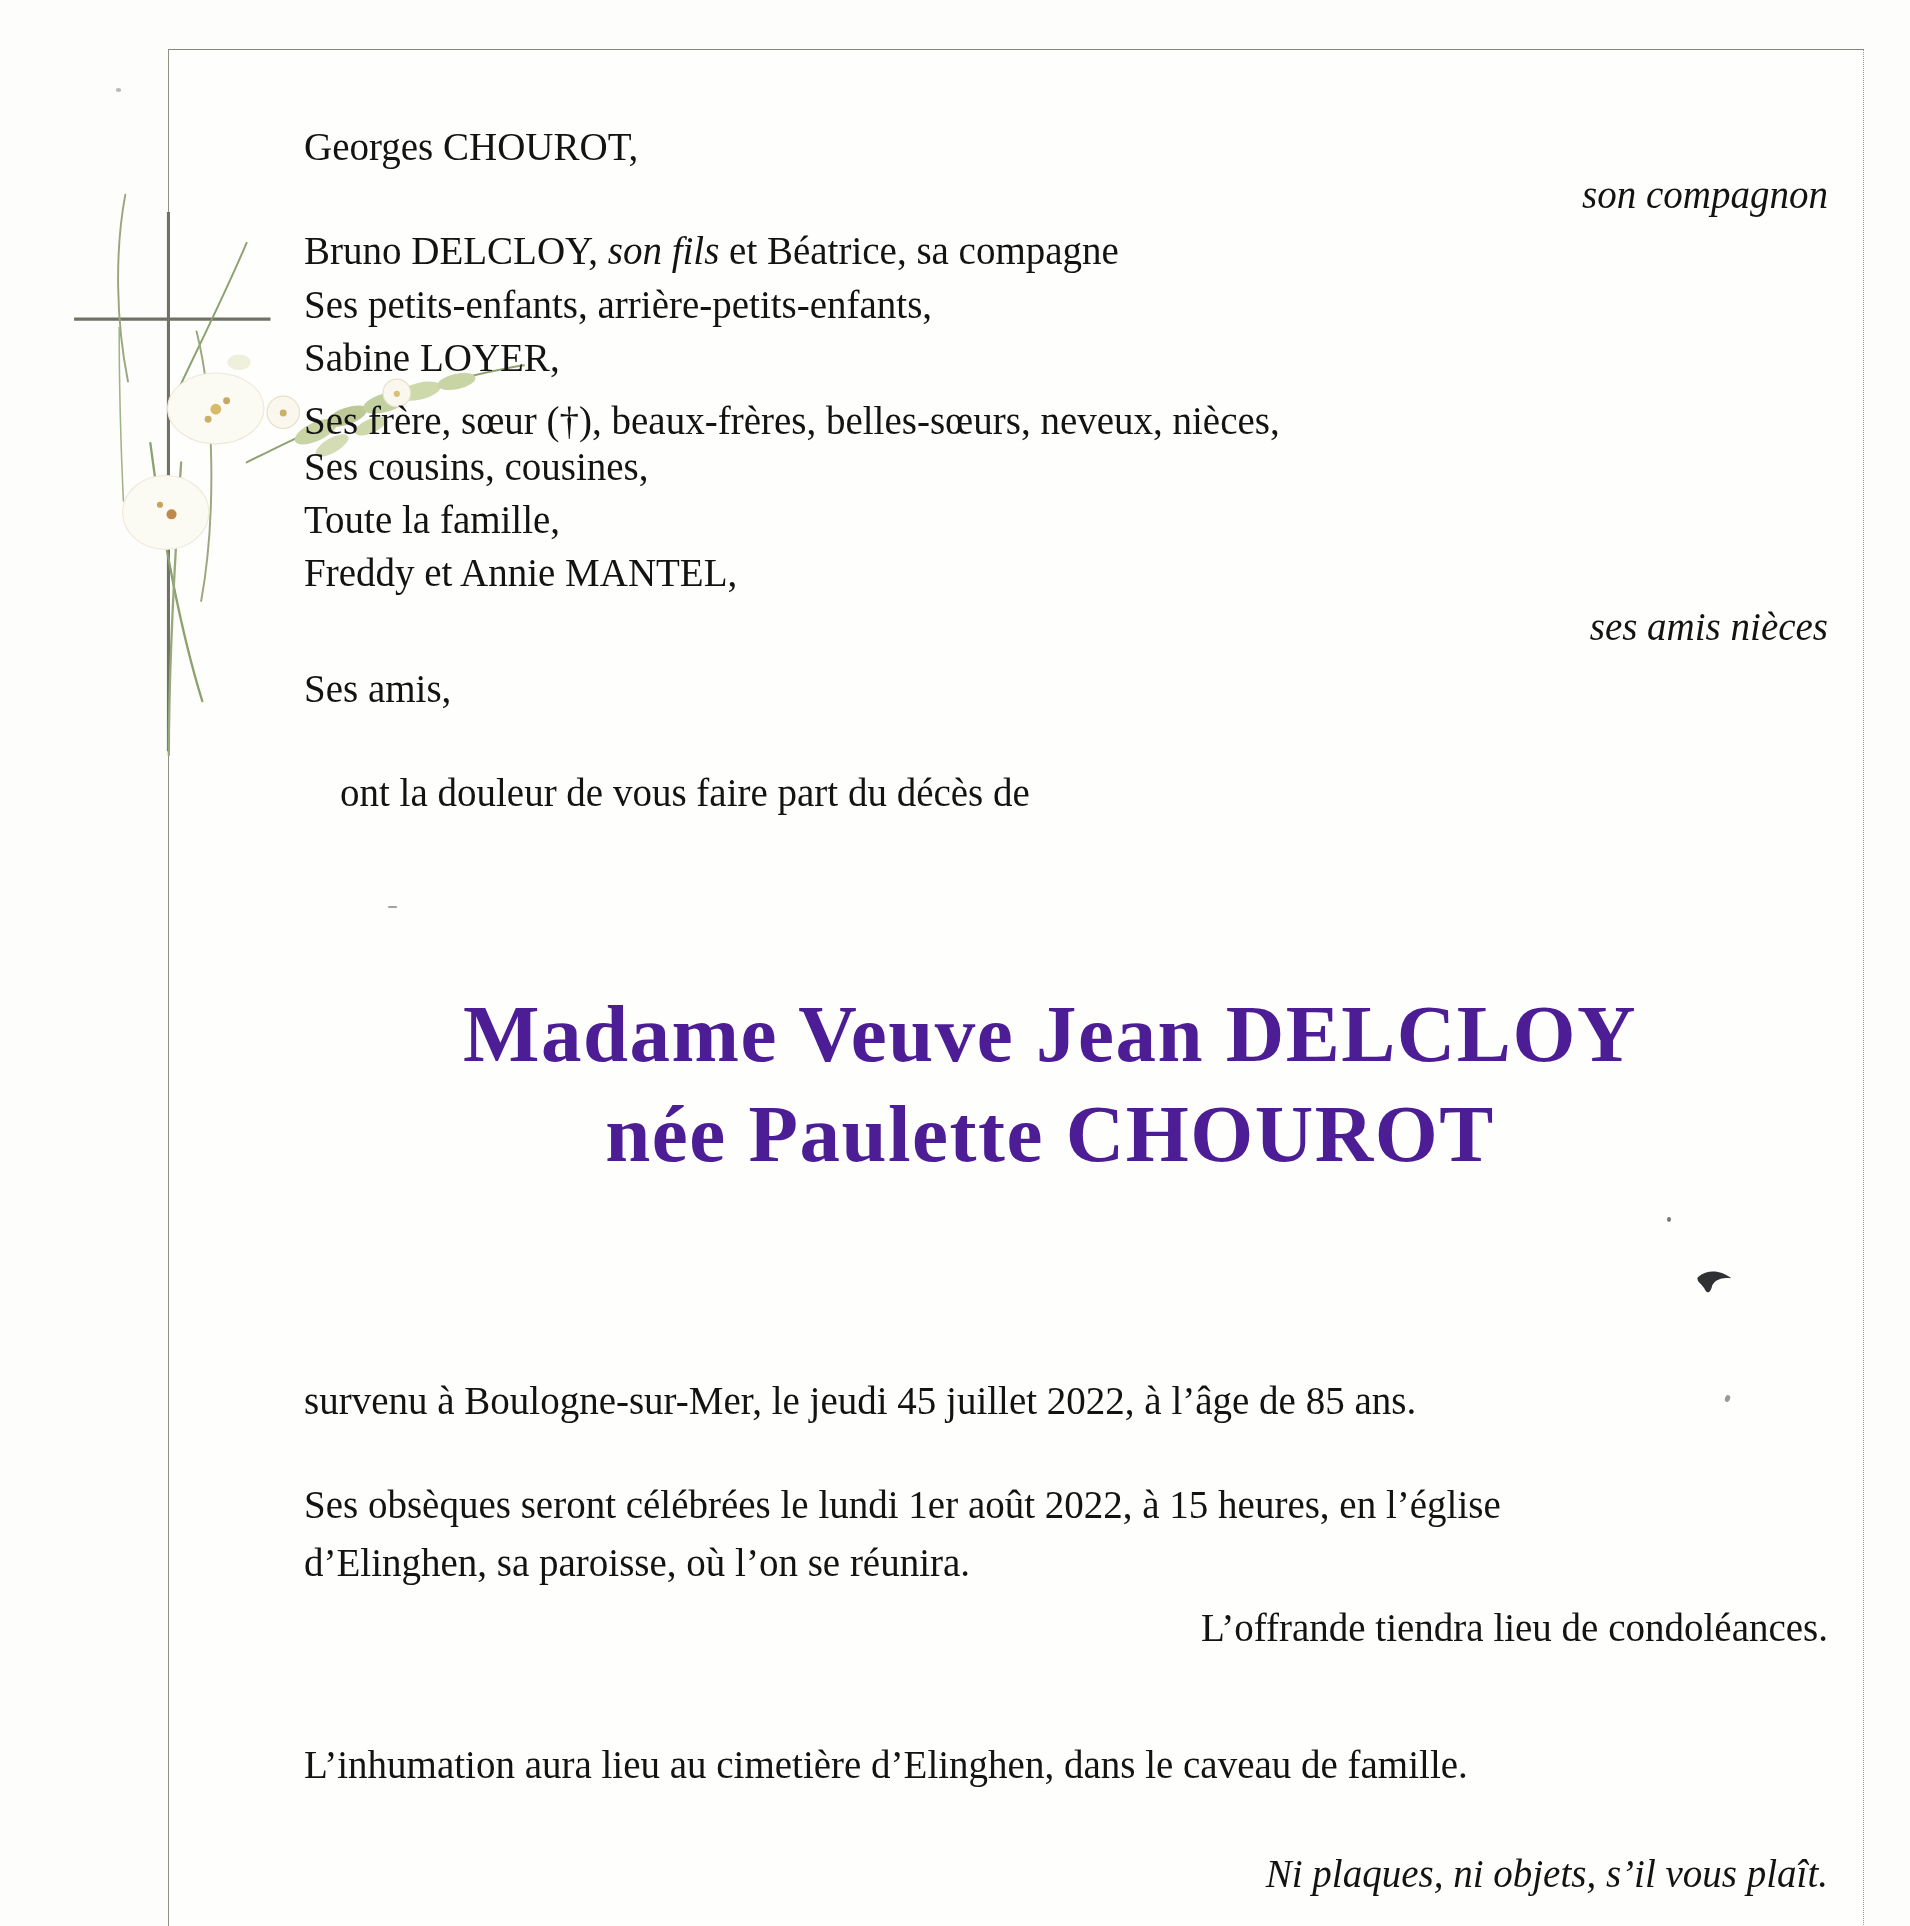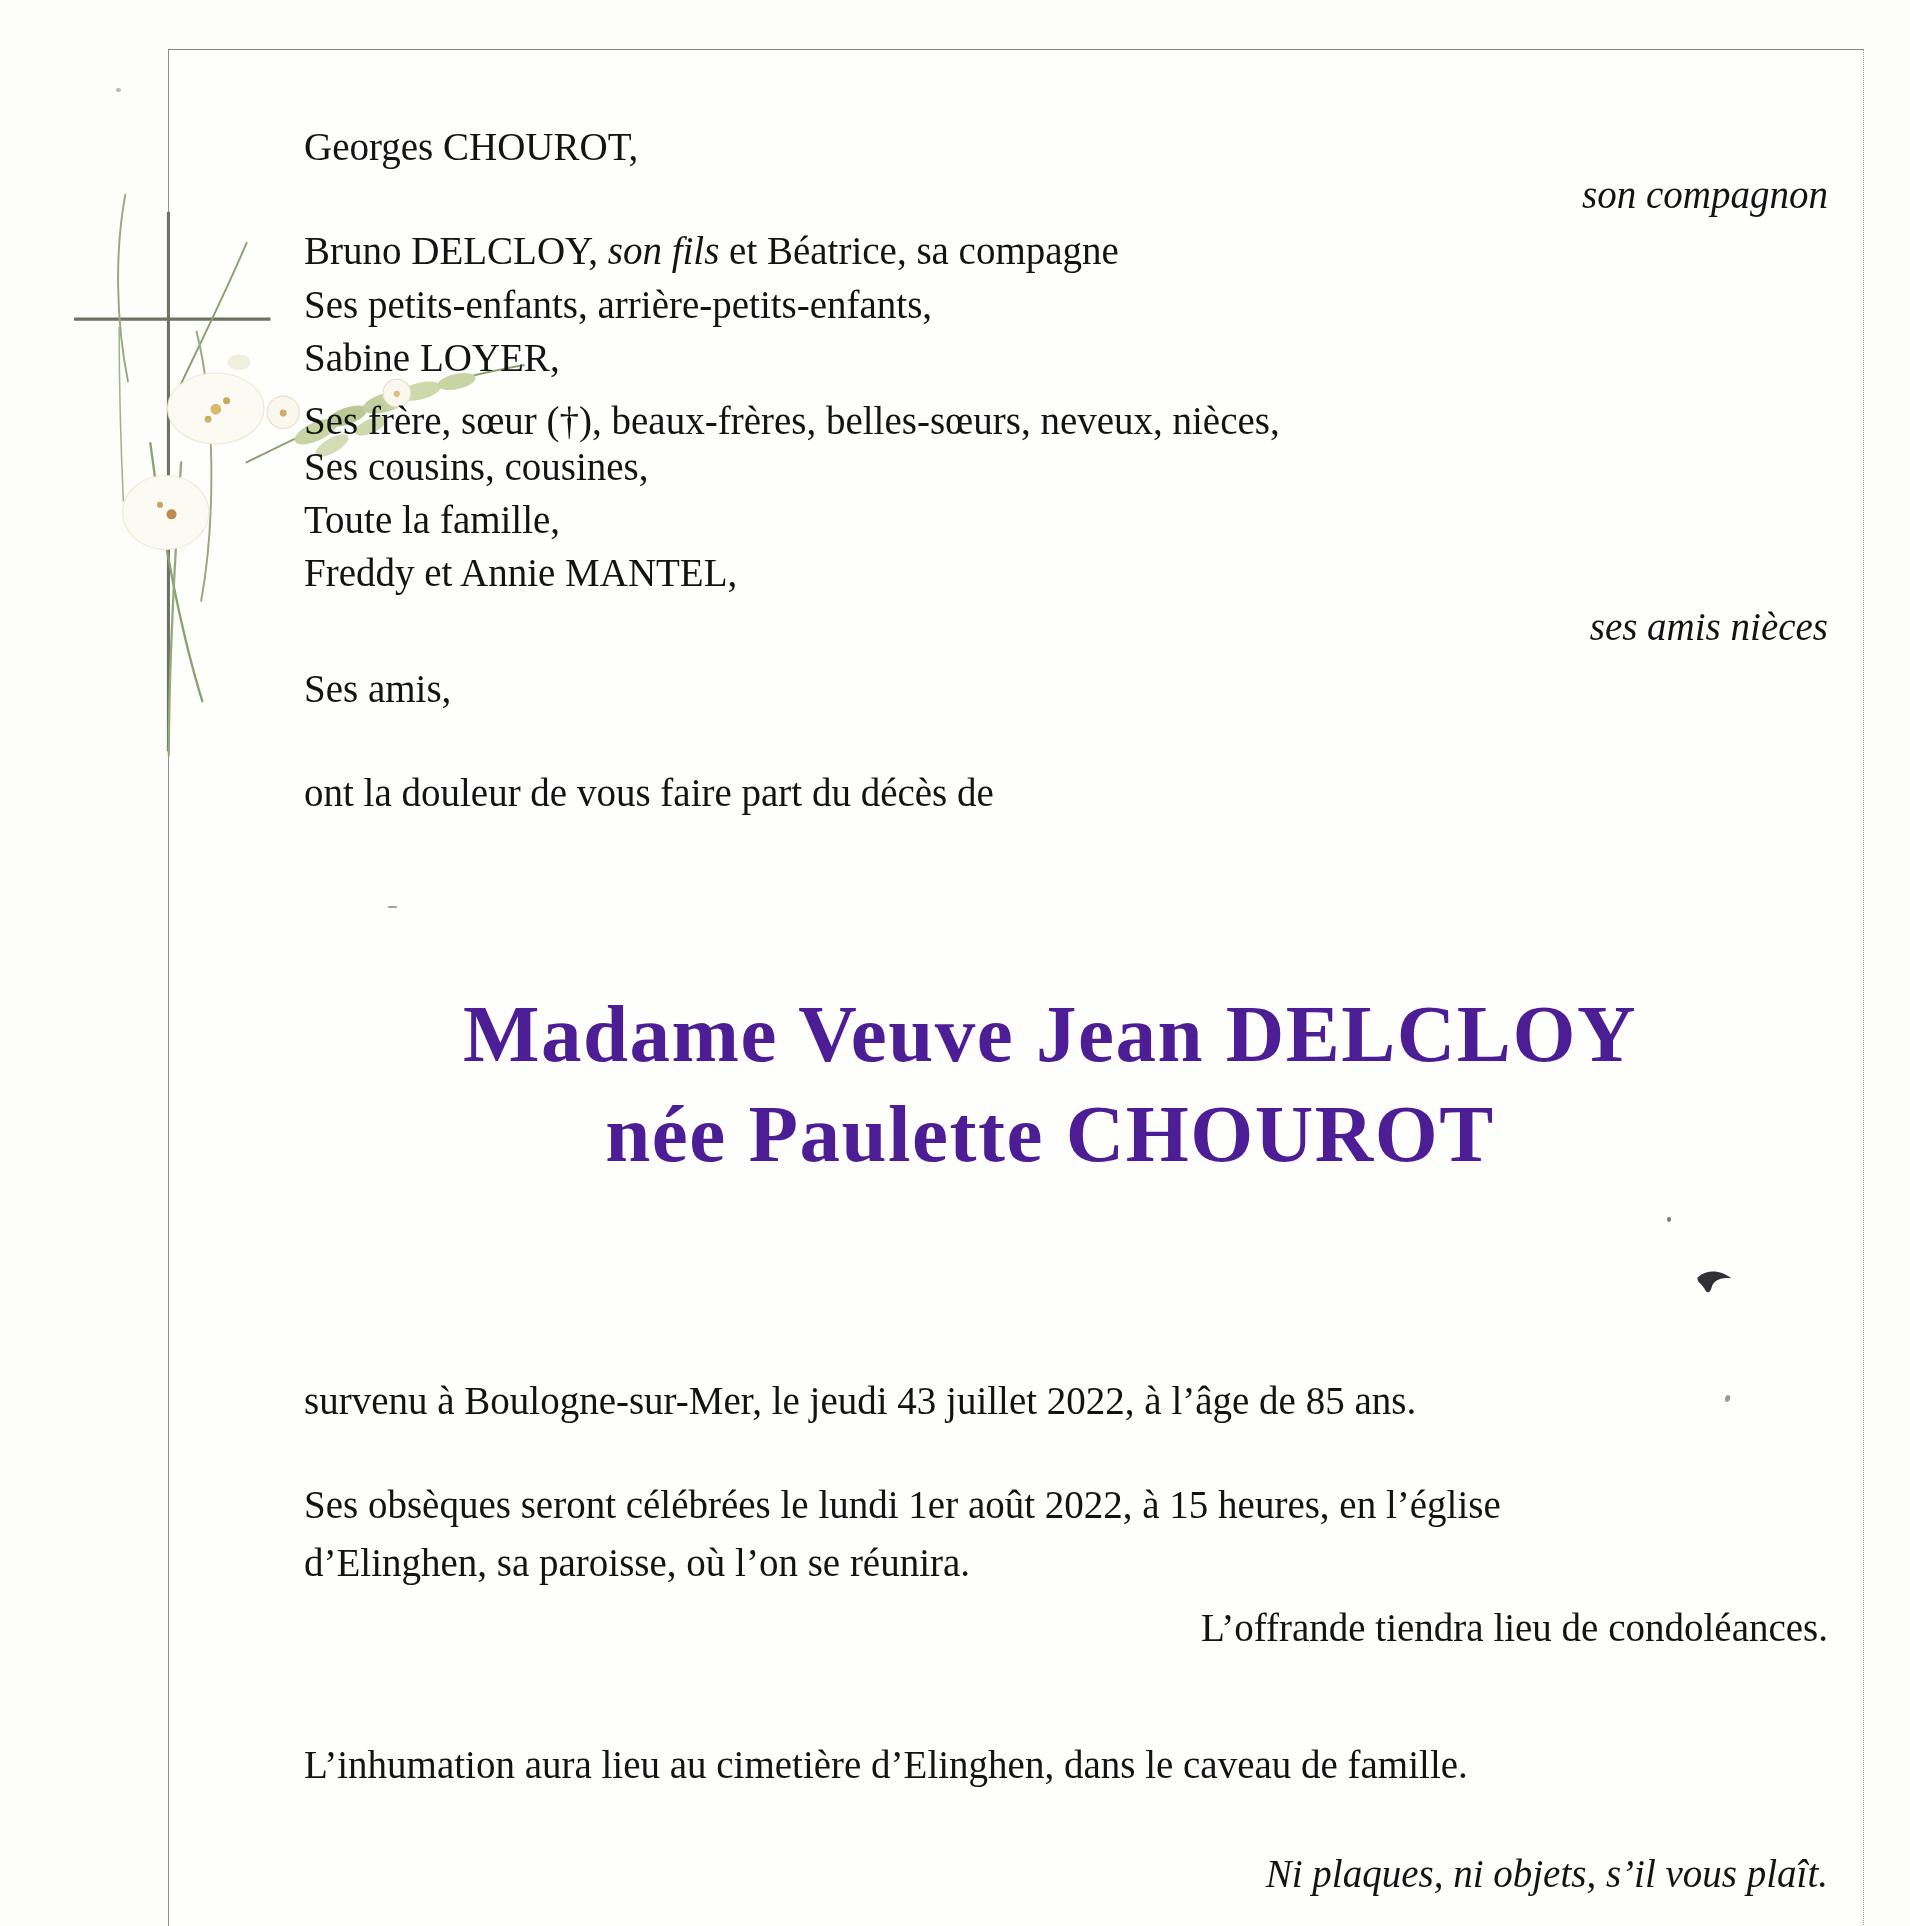--- a/index.html
+++ b/index.html
@@ -92,24 +92,24 @@
 <div class="line" style="top:225px;"><span>Bruno DELCLOY, </span><span class="italic">son fils</span><span> et Béatrice, sa compagne</span></div>
 <div class="line" style="top:279px;">Ses petits-enfants, arrière-petits-enfants,</div>
 <div class="line" style="top:332px;">Sabine LOYER,</div>
 <div class="line" style="top:395px;">Ses frère, sœur (†), beaux-frères, belles-sœurs, neveux, nièces,</div>
 <div class="line" style="top:441px;">Ses cousins, cousines,</div>
 <div class="line" style="top:494px;">Toute la famille,</div>
 <div class="line" style="top:547px;">Freddy et Annie MANTEL,</div>
 <div class="line italic right" style="top:601px;">ses amis nièces</div>
 <div class="line" style="top:663px;">Ses amis,</div>
 
-<div class="line" style="top:767px;">ont la douleur de vous faire part du décès de</div>
+<div class="line" style="top:767px;margin-left:36px;">ont la douleur de vous faire part du décès de</div>
 
 <div class="title-line" style="top:984px;">Madame Veuve Jean DELCLOY</div>
 <div class="title-line" style="top:1084px;">née Paulette CHOUROT</div>
 
-<div class="line" style="top:1375px;">survenu à Boulogne-sur-Mer, le jeudi 43 juillet 2022, à l’âge de 85 ans.</div>
+<div class="line" style="top:1375px;">survenu à Boulogne-sur-Mer, le jeudi 45 juillet 2022, à l’âge de 85 ans.</div>
 <div class="line" style="top:1479px;">Ses obsèques seront célébrées le lundi 1er août 2022, à 15 heures, en l’église</div>
 <div class="line" style="top:1537px;">d’Elinghen, sa paroisse, où l’on se réunira.</div>
 <div class="line" style="top:1602px;text-align:right;">L’offrande tiendra lieu de condoléances.</div>
 <div class="line" style="top:1739px;">L’inhumation aura lieu au cimetière d’Elinghen, dans le caveau de famille.</div>
 <div class="line italic right" style="top:1848px;">Ni plaques, ni objets, s’il vous plaît.</div>
 
 
 </body></html>

